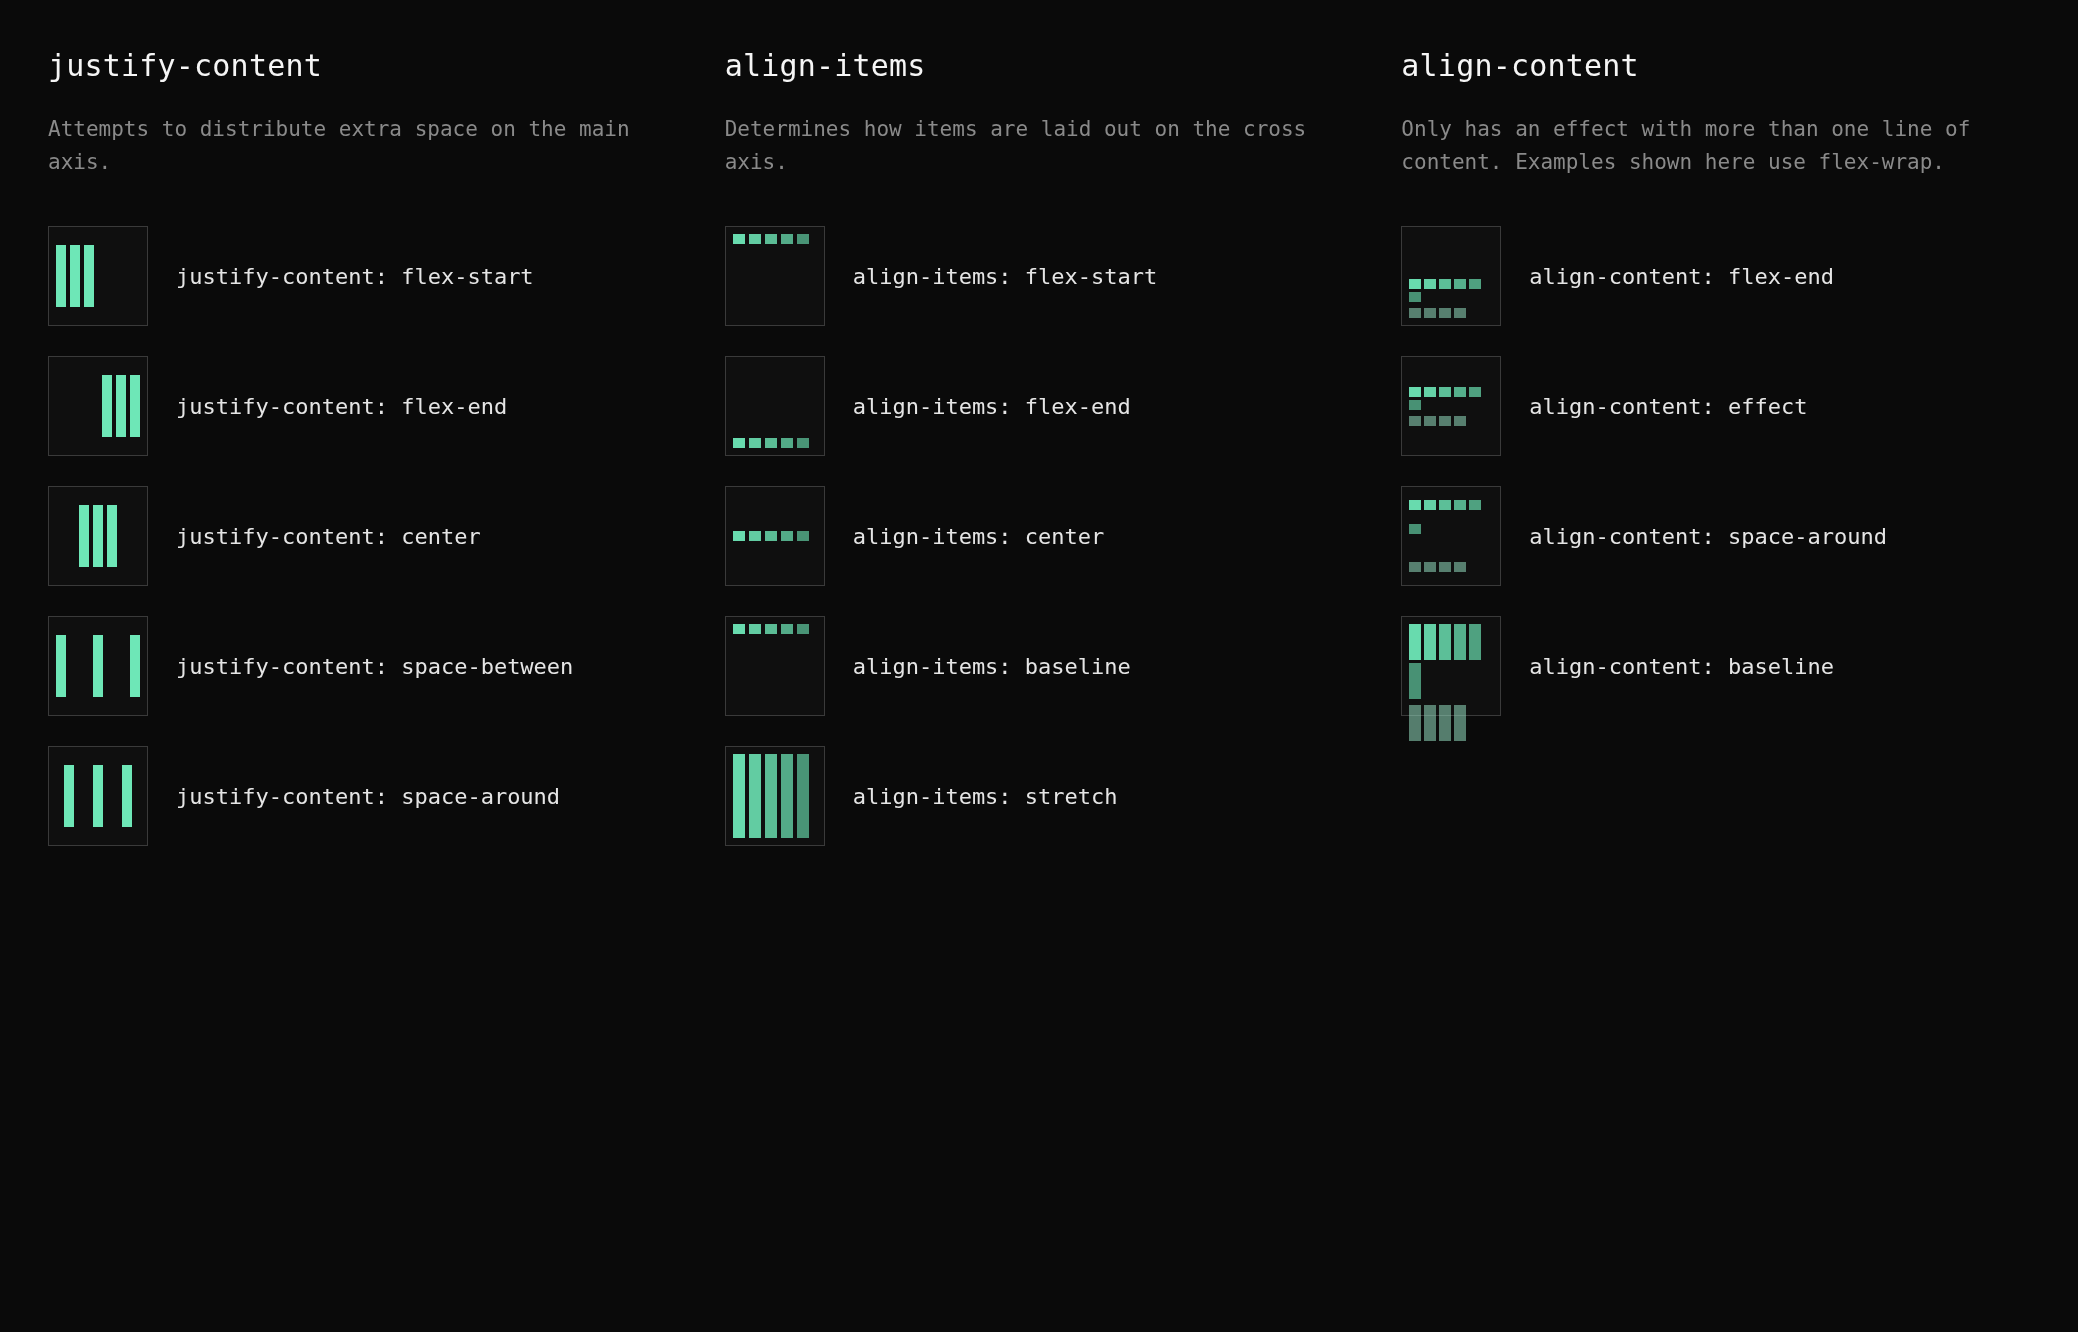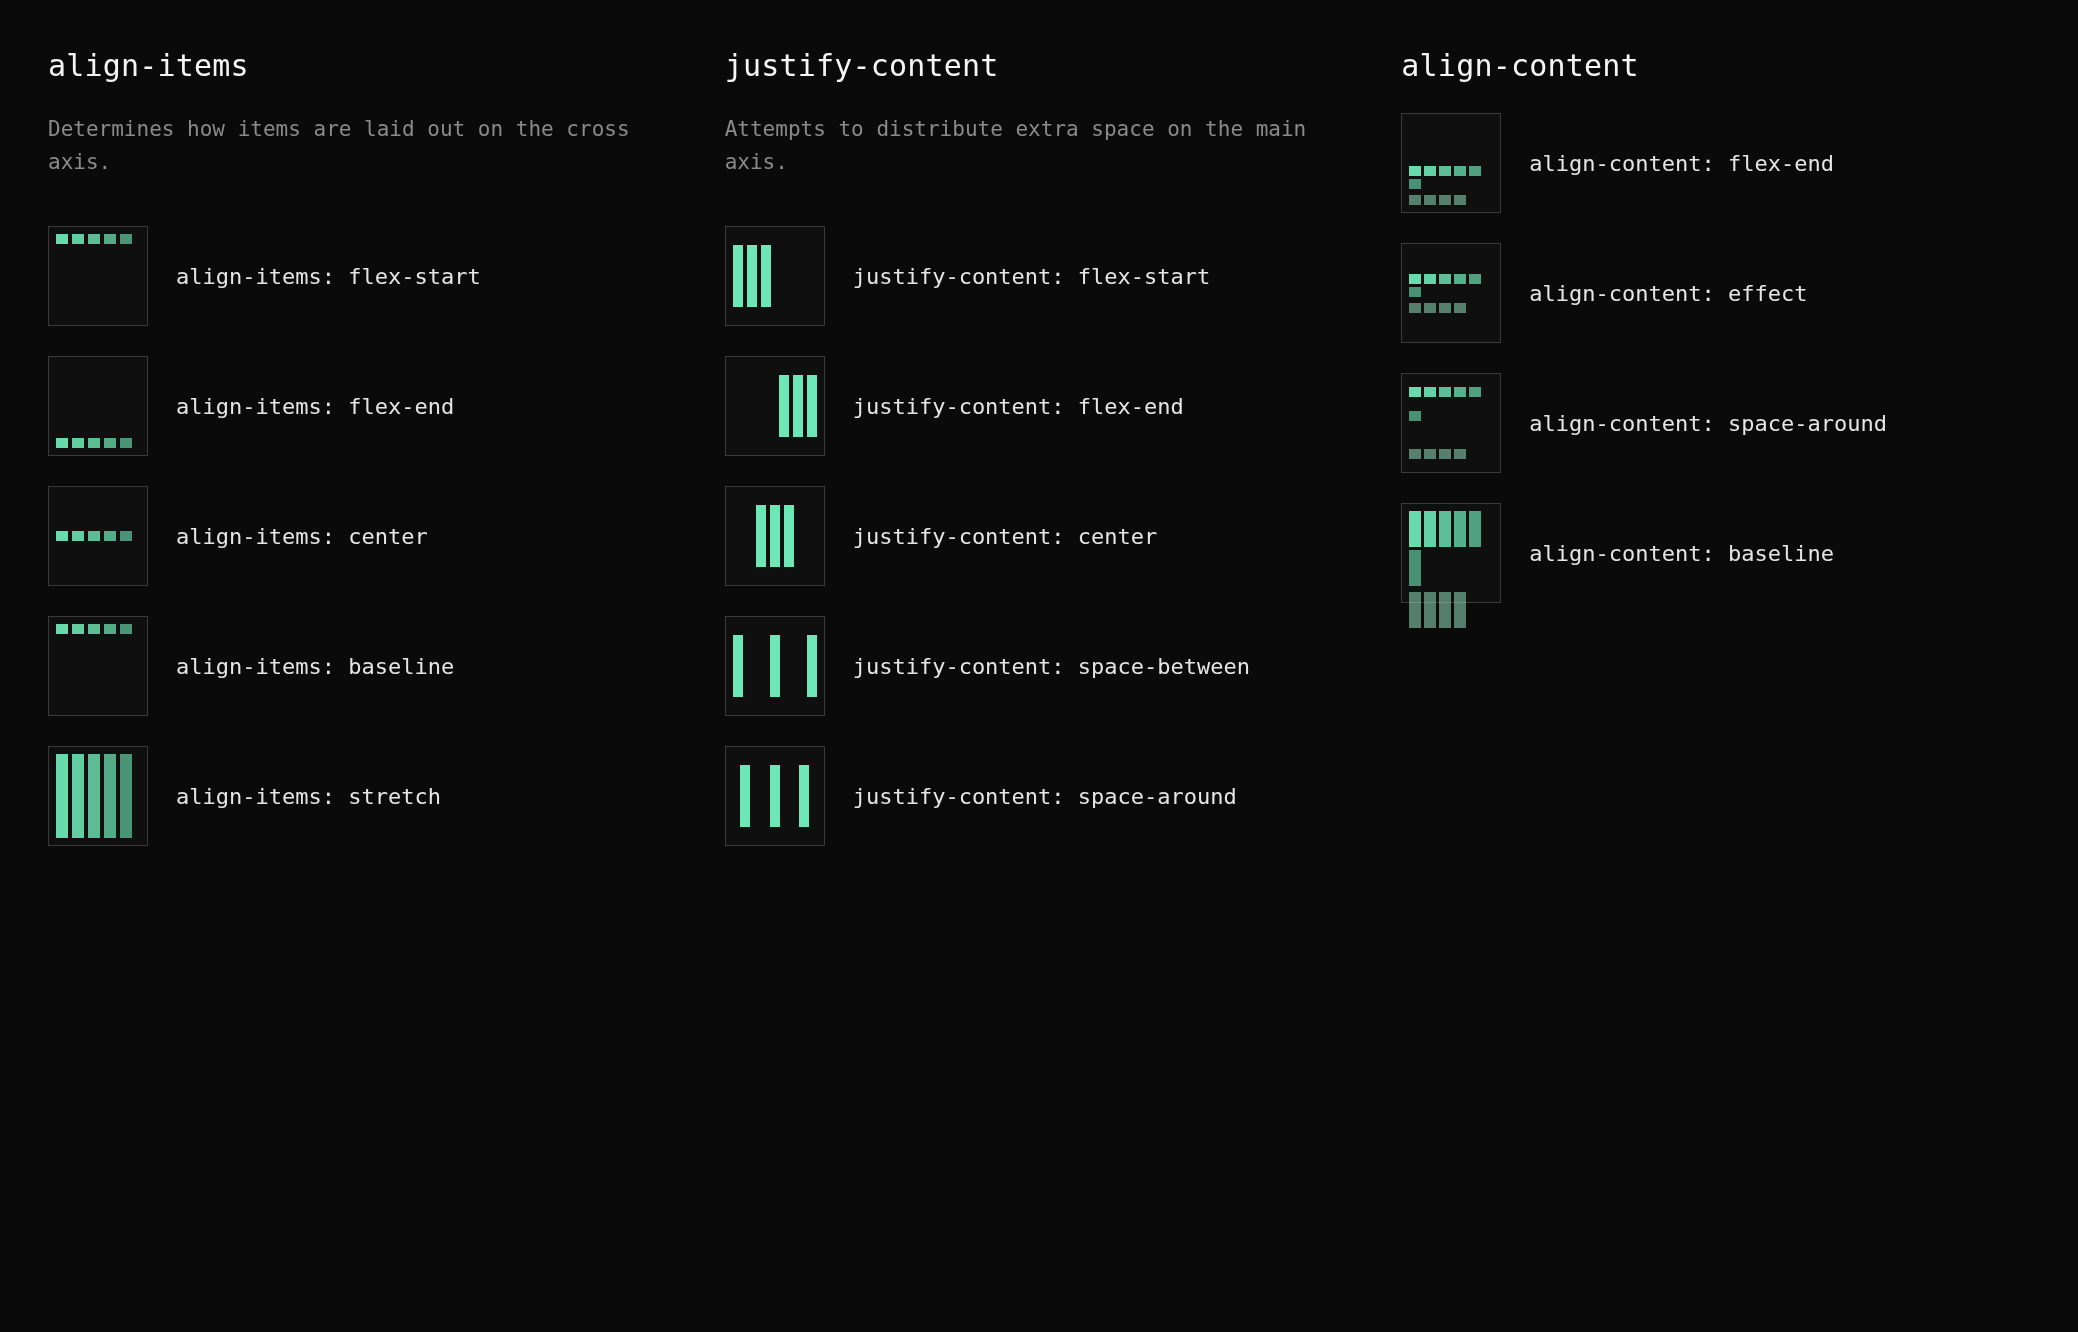--- a/index.html
+++ b/index.html
@@ -105,20 +105,70 @@
 
     
     .col3 .desc { margin-bottom: 48px; }
   </style>
 </head>
 <body>
 
 <div class="columns">
 
   <div class="col">
+    <h2>justify-content</h2>
+    <p class="desc">Attempts to distribute extra space on the main axis.</p>
+
+    <div class="row">
+      <div class="demo jc jc-start">
+        <div class="bar"></div>
+          <div class="bar"></div>
+          <div class="bar"></div>
+      </div>
+      <span class="label">justify-content: flex-start</span>
+    </div>
+
+    <div class="row">
+      <div class="demo jc jc-end">
+        <div class="bar"></div>
+          <div class="bar"></div>
+          <div class="bar"></div>
+      </div>
+      <span class="label">justify-content: flex-end</span>
+    </div>
+
+    <div class="row">
+      <div class="demo jc jc-center">
+        <div class="bar"></div>
+          <div class="bar"></div>
+          <div class="bar"></div>
+      </div>
+      <span class="label">justify-content: center</span>
+    </div>
+
+    <div class="row">
+      <div class="demo jc jc-between">
+        <div class="bar"></div>
+          <div class="bar"></div>
+          <div class="bar"></div>
+      </div>
+      <span class="label">justify-content: space-between</span>
+    </div>
+
+    <div class="row">
+      <div class="demo jc jc-around">
+        <div class="bar"></div>
+          <div class="bar"></div>
+          <div class="bar"></div>
+      </div>
+      <span class="label">justify-content: space-around</span>
+    </div>
+  </div>
+
+  <div class="col">
     <h2>align-items</h2>
     <p class="desc">Determines how items are laid out on the cross axis.</p>
 
     <div class="row">
       <div class="demo ai ai-start">
         <div class="pill"></div>
           <div class="pill"></div>
           <div class="pill"></div>
           <div class="pill"></div>
           <div class="pill"></div>
@@ -164,72 +214,23 @@
         <div class="pill"></div>
           <div class="pill"></div>
           <div class="pill"></div>
           <div class="pill"></div>
           <div class="pill"></div>
       </div>
       <span class="label">align-items: stretch</span>
     </div>
   </div>
 
-  <div class="col">
-    <h2>justify-content</h2>
-    <p class="desc">Attempts to distribute extra space on the main axis.</p>
-
-    <div class="row">
-      <div class="demo jc jc-start">
-        <div class="bar"></div>
-          <div class="bar"></div>
-          <div class="bar"></div>
-      </div>
-      <span class="label">justify-content: flex-start</span>
-    </div>
-
-    <div class="row">
-      <div class="demo jc jc-end">
-        <div class="bar"></div>
-          <div class="bar"></div>
-          <div class="bar"></div>
-      </div>
-      <span class="label">justify-content: flex-end</span>
-    </div>
-
-    <div class="row">
-      <div class="demo jc jc-center">
-        <div class="bar"></div>
-          <div class="bar"></div>
-          <div class="bar"></div>
-      </div>
-      <span class="label">justify-content: center</span>
-    </div>
-
-    <div class="row">
-      <div class="demo jc jc-between">
-        <div class="bar"></div>
-          <div class="bar"></div>
-          <div class="bar"></div>
-      </div>
-      <span class="label">justify-content: space-between</span>
-    </div>
-
-    <div class="row">
-      <div class="demo jc jc-around">
-        <div class="bar"></div>
-          <div class="bar"></div>
-          <div class="bar"></div>
-      </div>
-      <span class="label">justify-content: space-around</span>
-    </div>
-  </div>
-
   <div class="col col3">
     <h2>align-content</h2>
+    <p class="desc">Only has an effect with more than one line of content. Examples shown here use flex-wrap.</p>
 
 
     <div class="row">
       <div class="demo ac ac-end">
         <div class="sq"></div>
           <div class="sq"></div>
           <div class="sq"></div>
           <div class="sq"></div>
           <div class="sq"></div>
           <div class="sq"></div>

